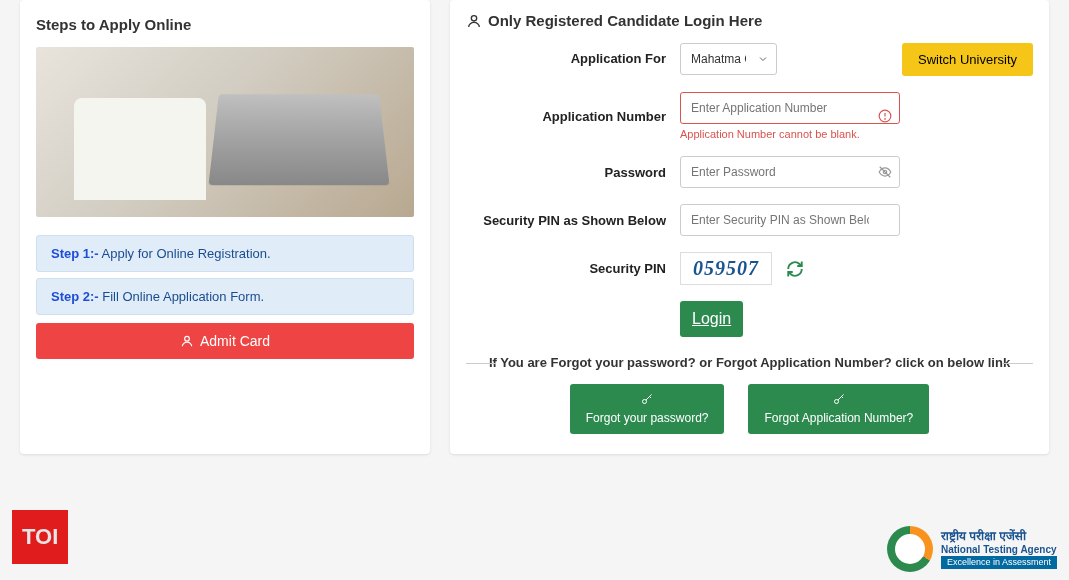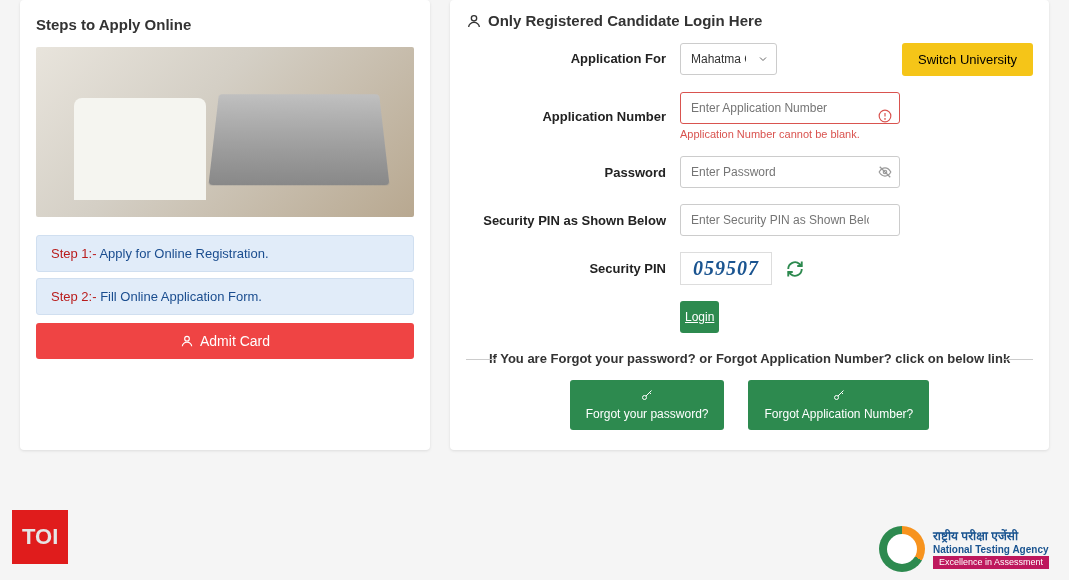--- a/index.html
+++ b/index.html
@@ -6,51 +6,51 @@
 body { background: #f5f5f5; width: 1069px; height: 580px; overflow: hidden; position: relative; }
 .container { display: flex; gap: 20px; padding: 0 20px; }
 .panel { background: #fff; border-radius: 4px; box-shadow: 0 1px 3px rgba(0,0,0,0.1); }
 .left-panel { width: 410px; padding: 16px 16px 20px; }
 .right-panel { flex: 1; padding: 12px 16px 20px; }
 .panel-title { font-size: 15px; font-weight: bold; color: #333; margin-bottom: 14px; display: flex; align-items: center; gap: 6px; }
 .hero-img { width: 100%; height: 170px; background: linear-gradient(135deg, #e8e4dc 0%, #d4cfc5 40%, #b8a890 100%); border-radius: 2px; margin-bottom: 18px; position: relative; overflow: hidden; }
 .hero-img::before { content: ''; position: absolute; left: 10%; top: 30%; width: 35%; height: 60%; background: #f5f5f0; border-radius: 8px 8px 0 0; }
 .hero-img::after { content: ''; position: absolute; right: 8%; top: 25%; width: 45%; height: 55%; background: linear-gradient(180deg, #c0c0c0, #888); border-radius: 4px; transform: perspective(200px) rotateX(15deg); }
 .step-item { background: #e1ecf9; padding: 10px 14px; margin-bottom: 6px; border-radius: 3px; font-size: 13px; border: 1px solid #d0dff0; }
-.step-label { color: #b91c1c; font-weight: normal; }
+.step-label { color: #1d4ed8; font-weight: bold; }
 .step-text { color: #1a4d8f; }
 .admit-btn { width: 100%; background: #ef4444; color: #fff; border: none; padding: 10px; font-size: 14px; border-radius: 3px; cursor: pointer; display: flex; align-items: center; justify-content: center; gap: 6px; margin-top: 8px; }
 .form-row { display: flex; align-items: center; margin-bottom: 16px; gap: 14px; }
 .form-label { width: 200px; text-align: right; font-size: 13px; font-weight: bold; color: #222; }
 .form-control-wrap { flex: 1; position: relative; max-width: 220px; }
 .form-select, .form-input { width: 100%; padding: 8px 30px 8px 10px; border: 1px solid #ccc; border-radius: 3px; font-size: 12px; color: #333; background: #fff; }
 .form-select { appearance: none; cursor: pointer; }
 .select-chevron { position: absolute; right: 8px; top: 50%; transform: translateY(-50%); pointer-events: none; }
 .form-input.error { border-color: #d9534f; }
 .input-icon { position: absolute; right: 8px; top: 50%; transform: translateY(-50%); }
 .error-text { color: #d9534f; font-size: 11px; margin-top: 4px; }
 .switch-btn { background: #f5c518; color: #000; border: none; padding: 9px 16px; font-size: 13px; border-radius: 3px; cursor: pointer; font-weight: 500; }
 .captcha-box { display: inline-flex; align-items: center; gap: 14px; }
 .captcha-img { background: #fff; border: 1px solid #ddd; padding: 4px 12px; font-family: 'Comic Sans MS', cursive; font-size: 20px; font-weight: bold; color: #1a5490; letter-spacing: 1px; font-style: italic; }
 .refresh-icon { cursor: pointer; color: #2d8a4f; }
-.login-btn { background: #2d8a4f; color: #fff; border: none; padding: 9px 5px; font-size: 12px; border-radius: 3px; cursor: pointer; text-decoration: underline; }
+.login-btn { background: #2d8a4f; color: #fff; border: none; padding: 9px 12px; font-size: 16px; border-radius: 3px; cursor: pointer; text-decoration: underline; }
 .divider-text { text-align: center; font-size: 13px; font-weight: bold; color: #333; margin: 18px 0 14px; position: relative; }
 .divider-text::before, .divider-text::after { content: ''; position: absolute; top: 50%; width: 30px; height: 1px; background: #ccc; }
 .divider-text::before { left: 0; }
 .divider-text::after { right: 0; }
 .forgot-row { display: flex; justify-content: center; gap: 24px; }
 .forgot-btn { background: #2d8a4f; color: #fff; border: none; padding: 9px 16px; font-size: 12px; border-radius: 3px; cursor: pointer; display: inline-flex; align-items: center; gap: 6px; flex-direction: column; }
 .toi-badge { position: absolute; left: 12px; bottom: 16px; background: #e01c1c; color: #e5e5e5; font-weight: bold; font-size: 22px; padding: 14px 10px; }
-.nta-logo { position: absolute; right: 20px; bottom: 8px; display: flex; align-items: center; gap: 8px; }
+.nta-logo { position: absolute; right: 12px; bottom: 8px; display: flex; align-items: center; gap: 8px; }
 .nta-circle { width: 46px; height: 46px; border-radius: 50%; background: conic-gradient(#f7931e 0deg 120deg, #2d8a4f 120deg 360deg); position: relative; }
 .nta-circle::after { content: ''; position: absolute; inset: 8px; background: #fff; border-radius: 50%; }
 .nta-text { font-size: 10px; line-height: 1.2; }
 .nta-hindi { color: #1a5490; font-weight: bold; font-size: 12px; }
 .nta-eng { color: #1a5490; font-weight: bold; font-size: 10px; }
-.nta-tag { background: #be185d; color: #fff; padding: 1px 6px; font-size: 9px; display: inline-block; }
+.nta-tag { background: #0369a1; color: #fff; padding: 1px 6px; font-size: 9px; display: inline-block; }
 .top-row { display: flex; align-items: flex-start; gap: 14px; margin-bottom: 16px; }
 .top-row .form-label { padding-top: 8px; }
 </style>
 </head>
 <body>
 
 <div class="container">
   <div class="panel left-panel">
     <div class="panel-title">Steps to Apply Online</div>
     <div class="hero-img"></div>

